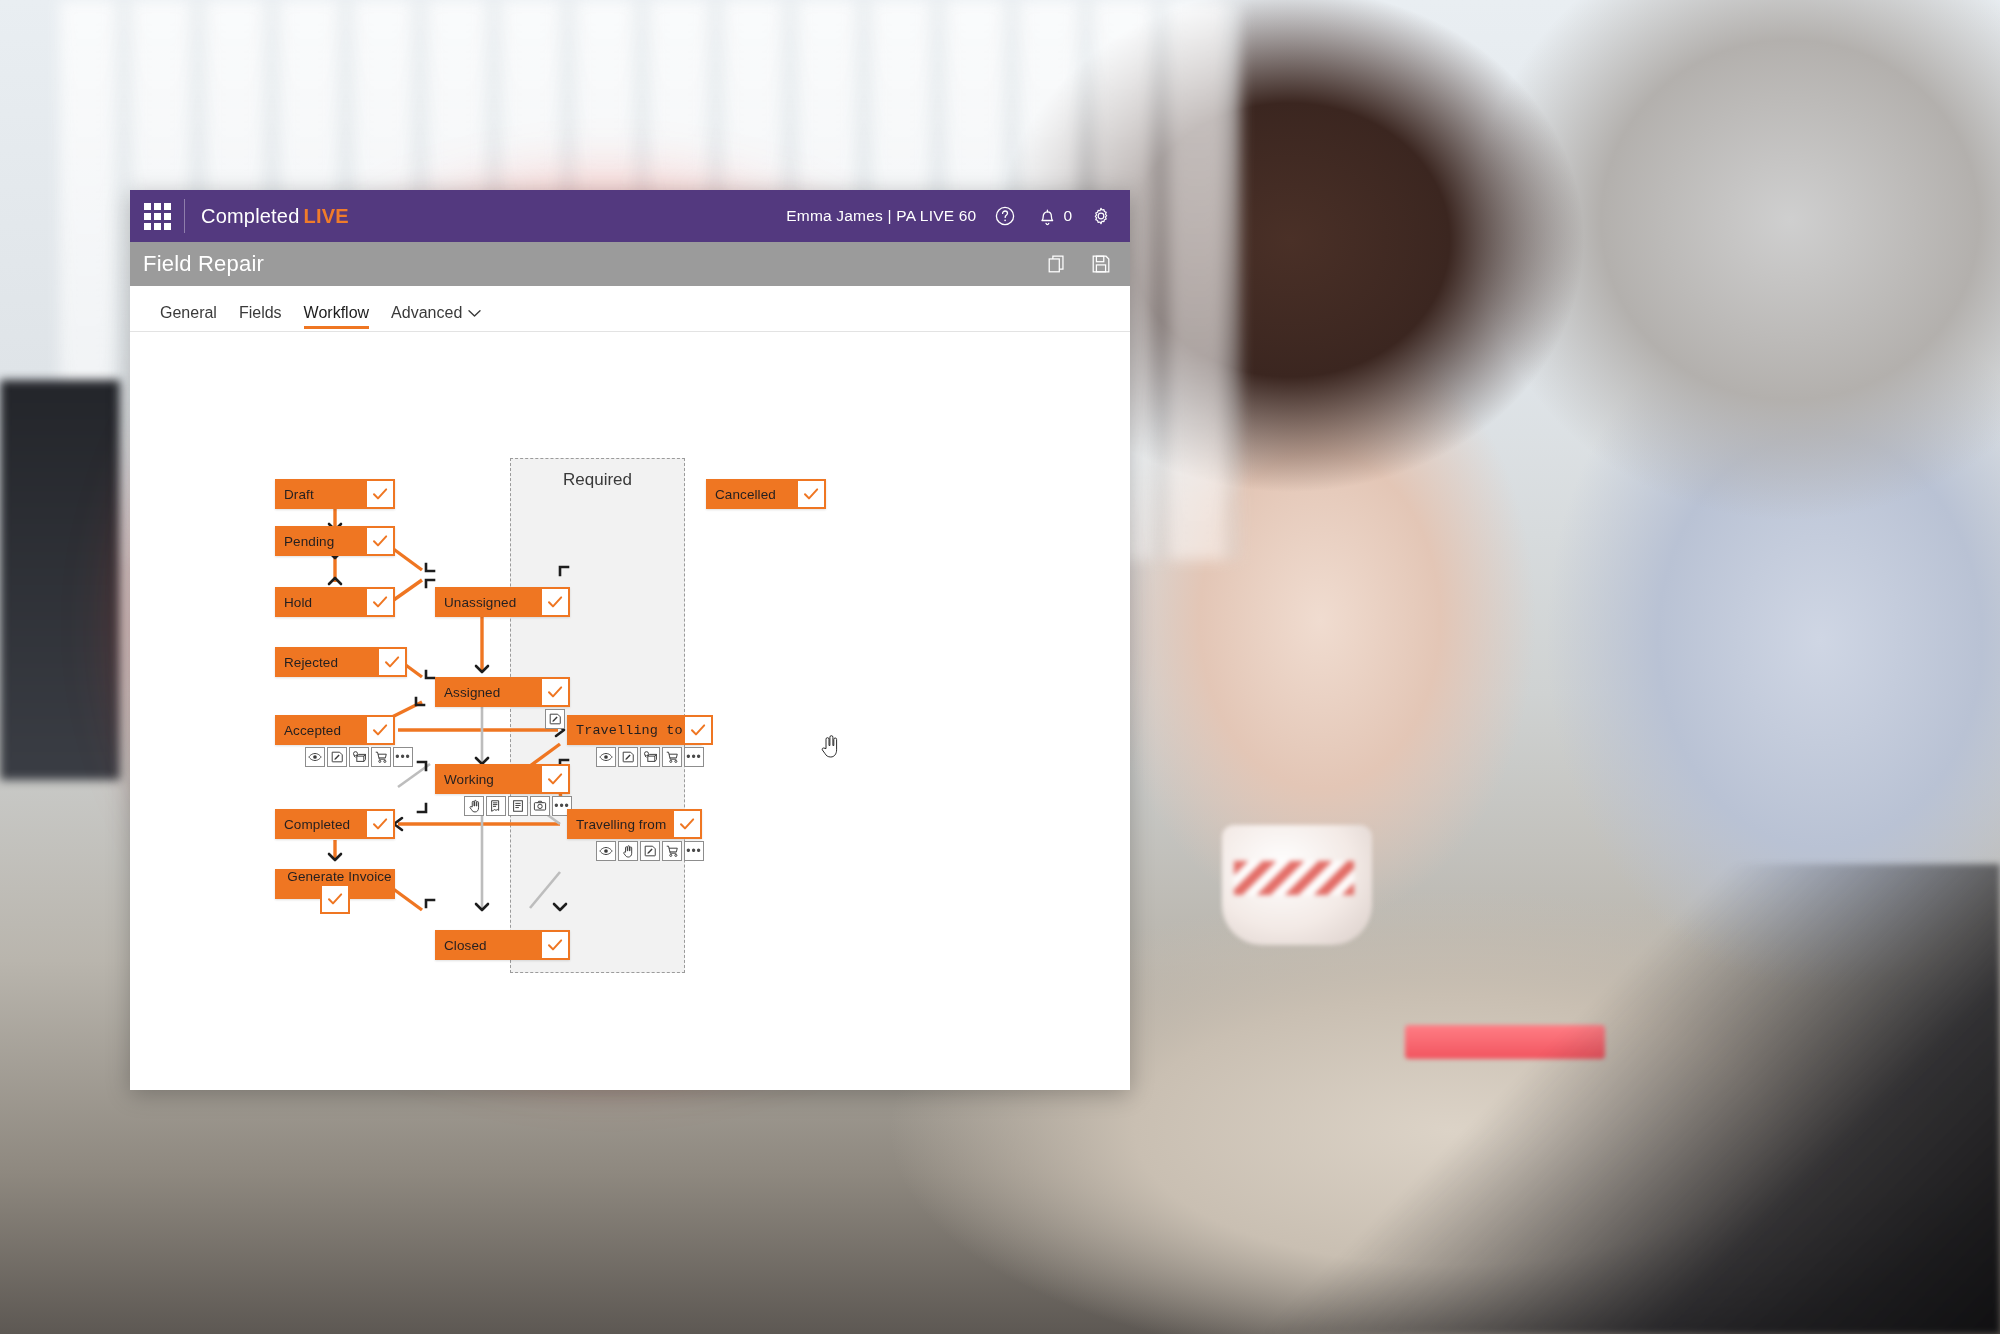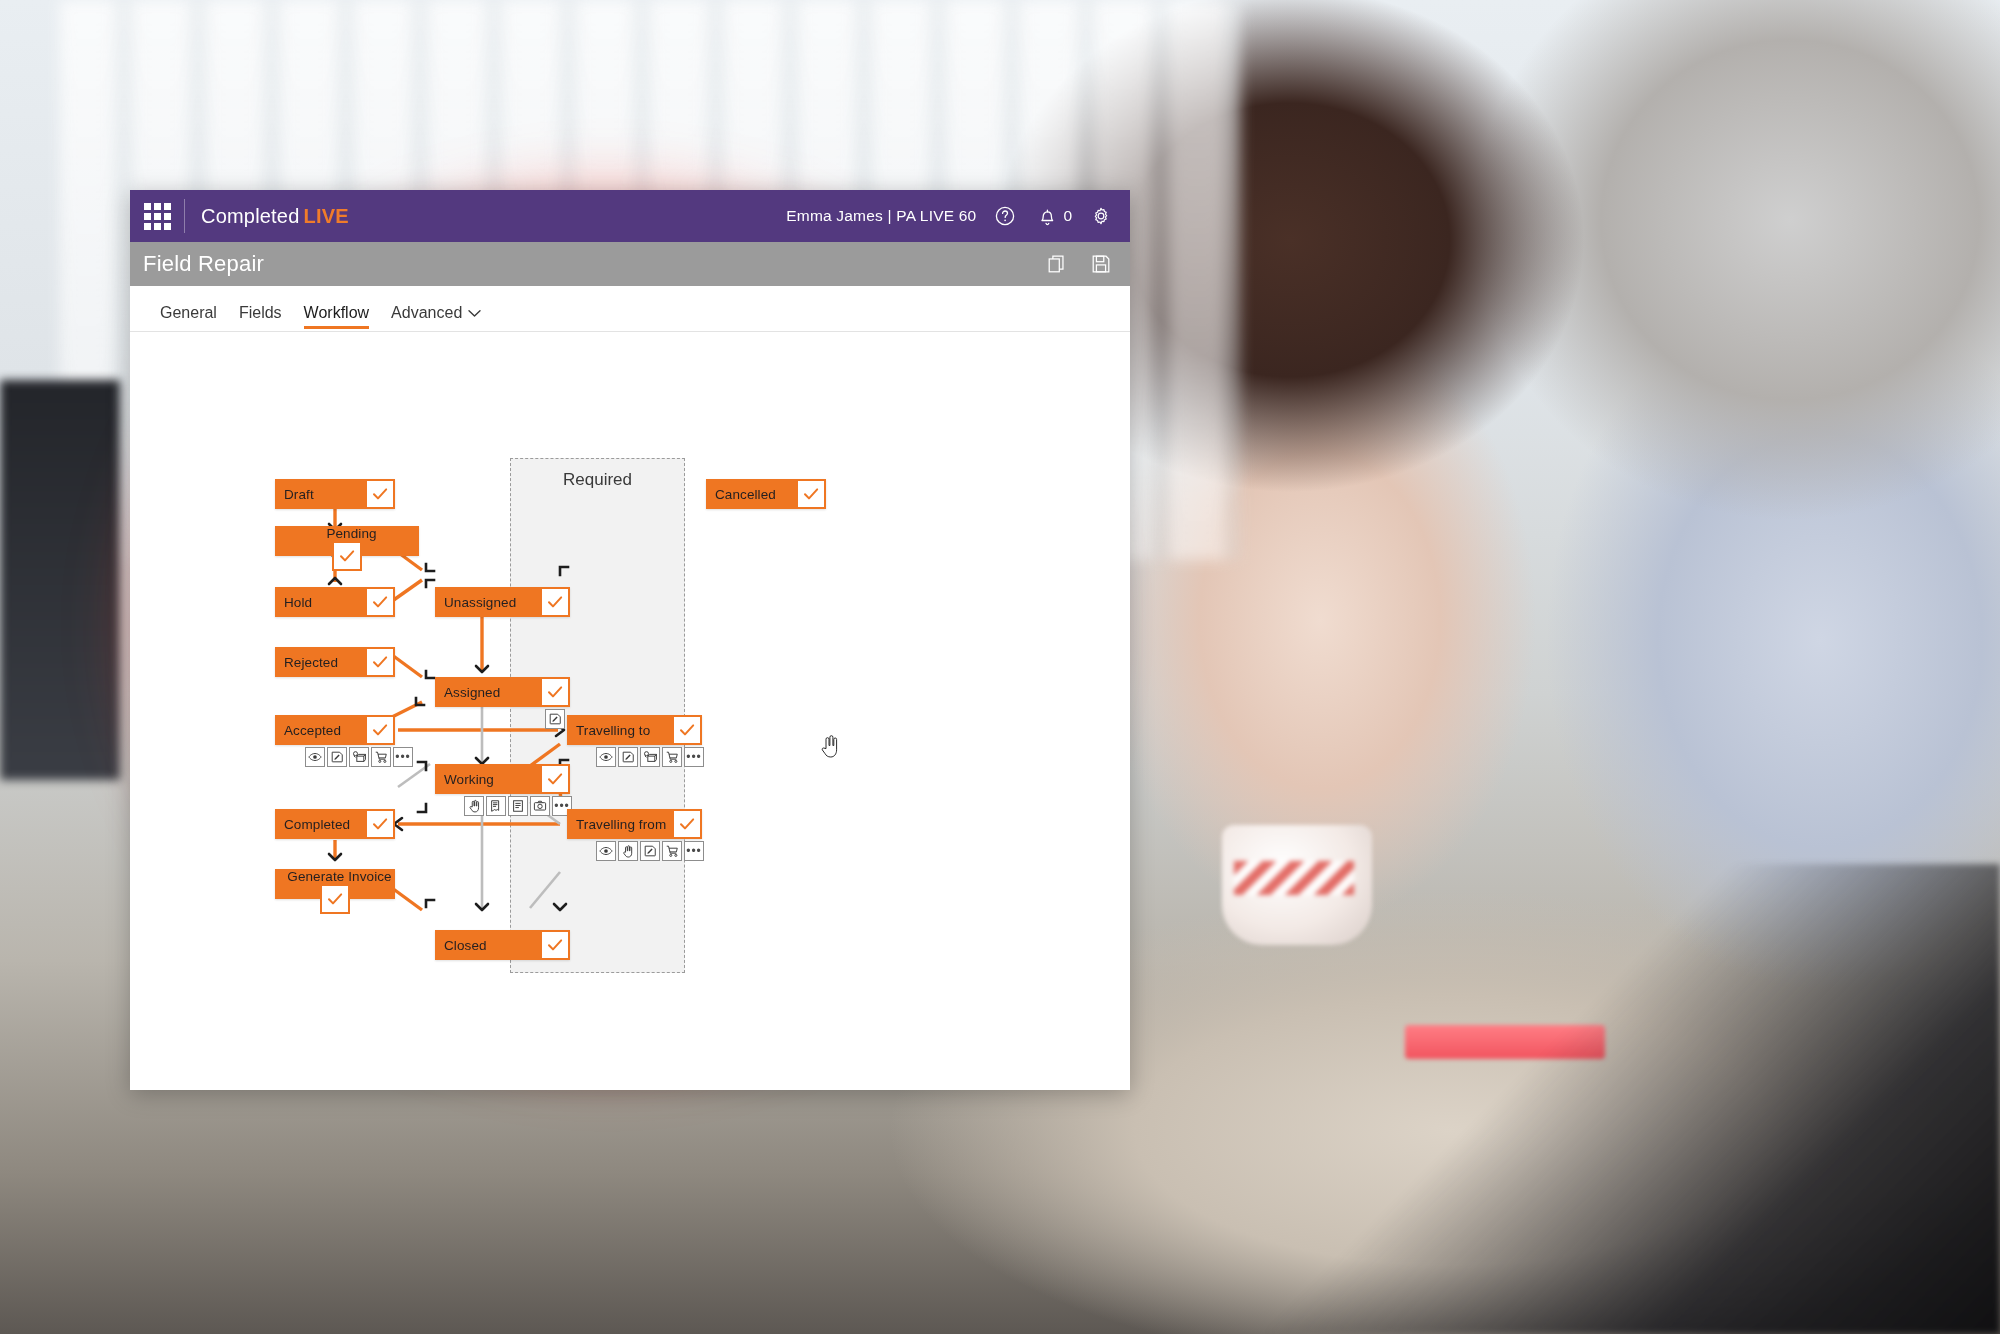--- a/index.html
+++ b/index.html
@@ -352,39 +352,39 @@
 
     <div class="node" style="left:145px; top:147px; width:120px;">
       <span class="node-label">Draft</span>
       <span class="node-check">
         <svg width="18" height="18" viewBox="0 0 18 18" fill="none" stroke="#ef7622" stroke-width="2">
             <path d="M3 9.2l4 4.2L15.2 4.4" stroke-linecap="round" stroke-linejoin="round"></path>
           </svg>
       </span>
     </div>
 
-    <div class="node" style="left:145px; top:194px; width:144px;flex-direction:column;">
+    <div class="node" style="left:145px; top:194px; width:120px;">
       <span class="node-label">Pending</span>
       <span class="node-check">
         <svg width="18" height="18" viewBox="0 0 18 18" fill="none" stroke="#ef7622" stroke-width="2">
             <path d="M3 9.2l4 4.2L15.2 4.4" stroke-linecap="round" stroke-linejoin="round"></path>
           </svg>
       </span>
     </div>
 
     <div class="node" style="left:145px; top:255px; width:120px;">
       <span class="node-label">Hold</span>
       <span class="node-check">
         <svg width="18" height="18" viewBox="0 0 18 18" fill="none" stroke="#ef7622" stroke-width="2">
             <path d="M3 9.2l4 4.2L15.2 4.4" stroke-linecap="round" stroke-linejoin="round"></path>
           </svg>
       </span>
     </div>
 
-    <div class="node" style="left:145px; top:315px; width:120px;">
+    <div class="node" style="left:145px; top:315px; width:132px;">
       <span class="node-label">Rejected</span>
       <span class="node-check">
         <svg width="18" height="18" viewBox="0 0 18 18" fill="none" stroke="#ef7622" stroke-width="2">
             <path d="M3 9.2l4 4.2L15.2 4.4" stroke-linecap="round" stroke-linejoin="round"></path>
           </svg>
       </span>
     </div>
 
     <div class="node" style="left:576px; top:147px; width:120px;">
       <span class="node-label">Cancelled</span>
@@ -457,21 +457,21 @@
             <path d="M4.6 4.8h9.4l-1 4.2H5.6"></path>
           <circle cx="6.6" cy="13" r="1.2"></circle>
             <circle cx="12.4" cy="13" r="1.2"></circle>
         </svg>
       </span>
       <span class="icon-box">
           <span class="dots">•••</span>
         </span>
     </div>
 
-    <div class="node" style="left:437px; top:383px; width:135px;">
+    <div class="node" style="left:437px; top:383px; width:135px;font-family:Liberation Mono, monospace;">
       <span class="node-label">Travelling to</span>
       <span class="node-check">
         <svg width="18" height="18" viewBox="0 0 18 18" fill="none" stroke="#ef7622" stroke-width="2">
             <path d="M3 9.2l4 4.2L15.2 4.4" stroke-linecap="round" stroke-linejoin="round"></path>
           </svg>
       </span>
     </div>
     <div class="icon-row" style="left:466px; top:415px;">
       <span class="icon-box">
         <svg width="14" height="12" viewBox="0 0 16 12" fill="none" stroke="#3a3a3a" stroke-width="1.1">

